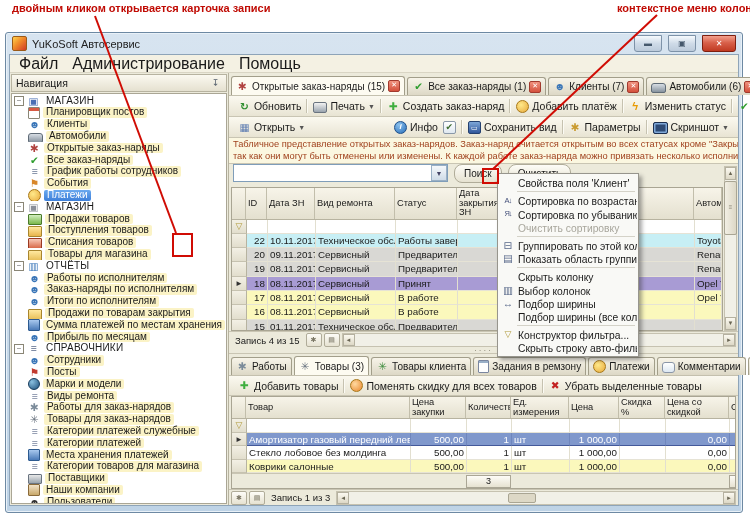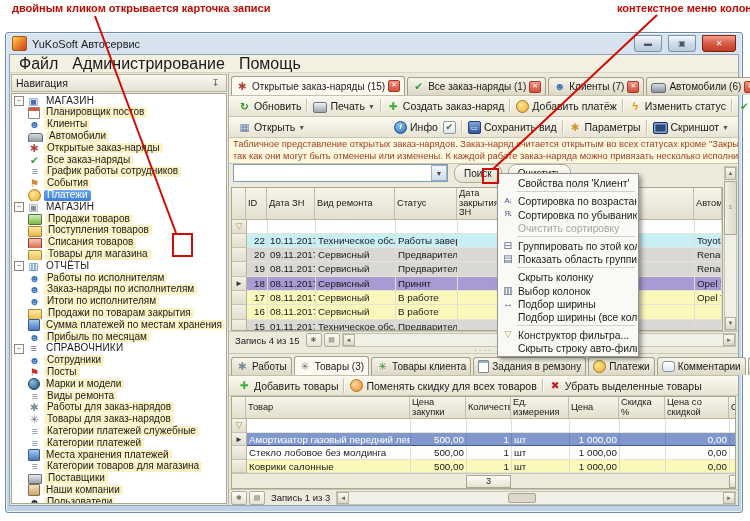--- a/index.html
+++ b/index.html
@@ -87,21 +87,21 @@
   .sb-btn{width:14px;height:12px;border:1px solid #b0ac99;background:linear-gradient(#fdfcf7,#e6e2d1);font-size:7px;color:#7a7664;
           display:flex;align-items:center;justify-content:center;border-radius:2px}
   .hscroll{flex:1;height:12px;background:#f1f0e7;border:1px solid #c6c2b0;display:flex;align-items:center}
   .hscroll .ha{width:12px;height:100%;background:linear-gradient(#fbf9f0,#ddd8c6);border:1px solid #b5b1a0;box-sizing:border-box;
                font-size:6px;color:#6a6654;text-align:center;line-height:10px}
   .hthumb{width:26px;height:8px;background:#ddd8c6;border:1px solid #a9a593;margin-left:44%;border-radius:2px}
   .rec-label{padding:0 4px;white-space:nowrap}
   .splitter{flex:0 0 5px;display:flex;align-items:center;justify-content:center;color:#8a8676;font-size:8px;letter-spacing:2px;line-height:3px}
   
   .bpanel{flex:0 0 131px;display:flex;flex-direction:column;border-top:1px solid #c9c5b3;background:#eceadb}
-  .btabbar{flex:0 0 19px;display:flex;align-items:center;gap:2px;padding:2px 0 0 2px;border-bottom:1px solid #c4c0ae}
+  .btabbar{flex:0 0 19px;display:flex;align-items:flex-end;gap:2px;padding:2px 0 0 2px;border-bottom:1px solid #c4c0ae}
   .bgridwrap{flex:1;margin:0 2px;border:1px solid #a9a593;background:#fff;overflow:hidden;display:flex;flex-direction:column}
   .bghead{display:flex;flex:0 0 16px;border-bottom:1px solid #b7b3a0}
   .brow{display:flex;height:13.5px;box-sizing:border-box}
   .brow.sel .gc{background:#8098cc;color:#fff;border-right-color:#6f86bd;border-bottom:1px solid #44599a}
   .brow.yellow .gc{background:#fbf8bc}
   .bsummary{flex:0 0 14px;position:relative;border-top:1px solid #c9c5b3;background:#eceadb}
   .sumcell{position:absolute;top:1px;height:11px;border:1px solid #aaa695;background:linear-gradient(#fdfcf7,#e6e2d1);
            font-size:9px;text-align:center;line-height:11px}
   
   #ctx{position:absolute;left:497px;top:173px;width:138px;z-index:50;background:#f9f9f6;border:1px solid #97958d;

